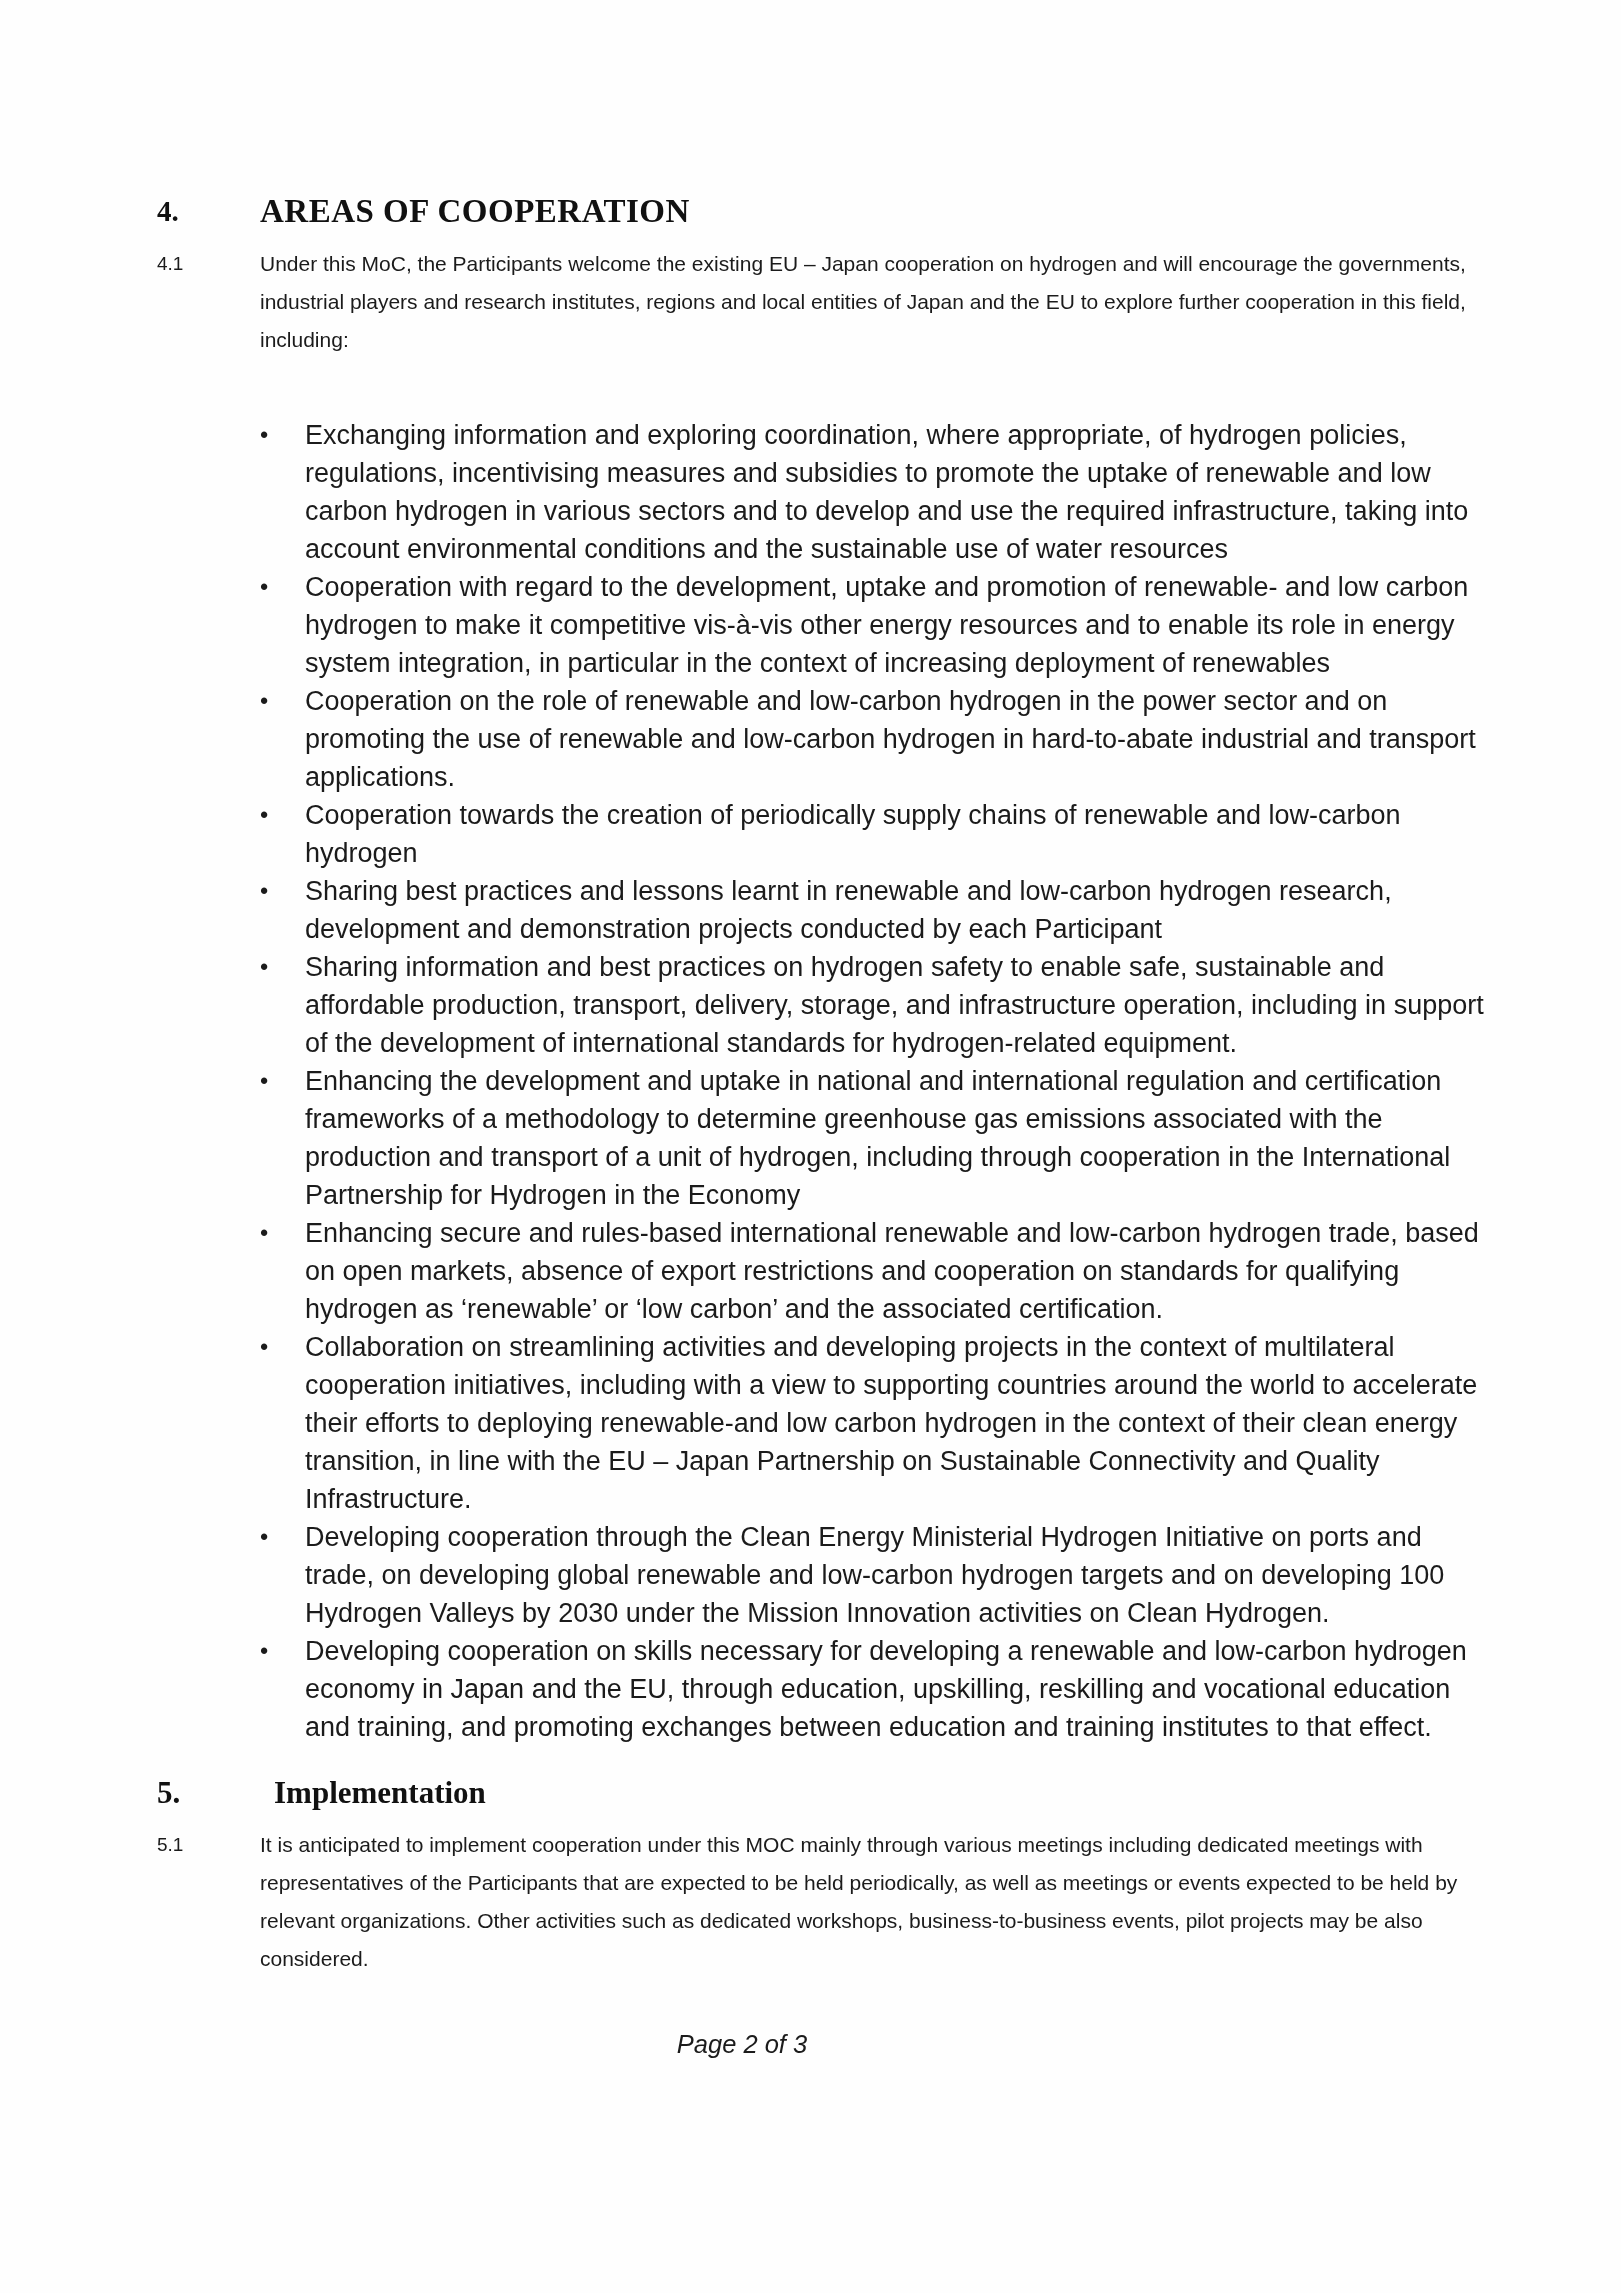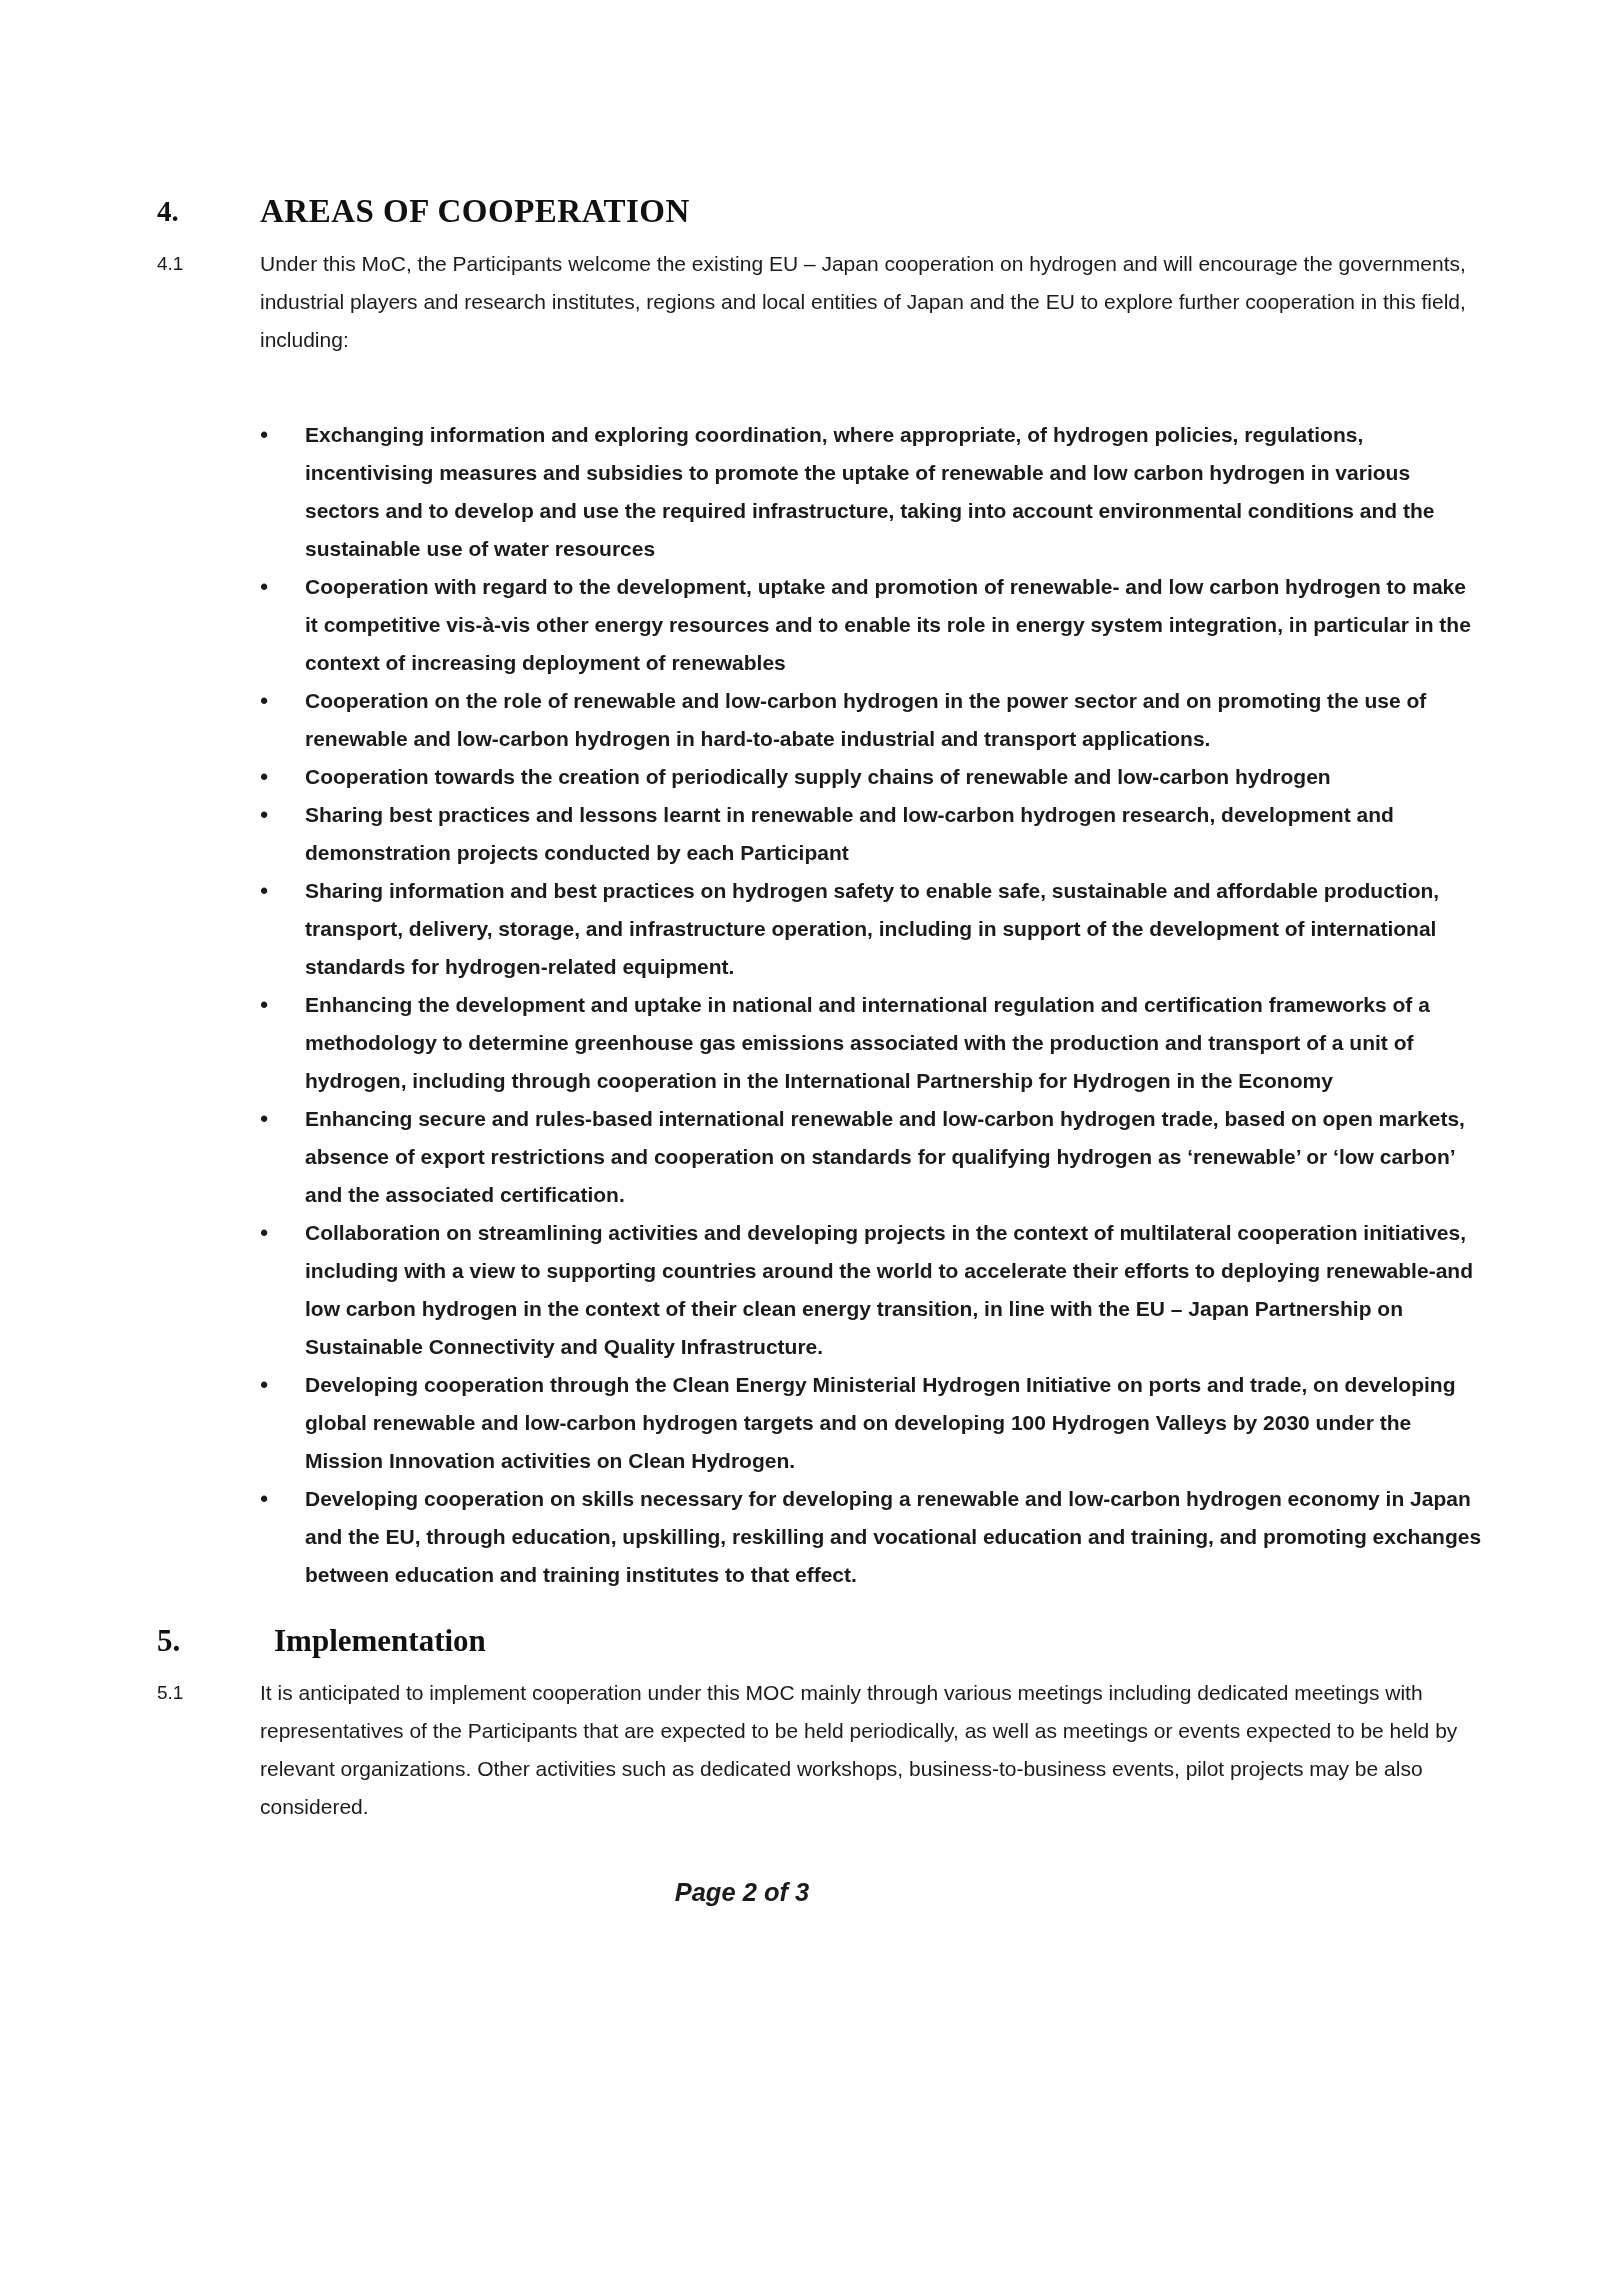--- a/index.html
+++ b/index.html
@@ -62,34 +62,32 @@
     display: flex;
     align-items: flex-start;
   }
   .bullet-marker {
     flex: 0 0 45px;
     font-size: 23.5px;
     line-height: 38px;
   }
   .bullet-text {
     flex: 1 1 auto;
-    font-size: 21px;
+    font-size: 27px;
     line-height: 38px;
-    font-weight: bold;
   }
   .section-5-heading { margin-top: 25.5px; margin-bottom: 11.8px; }
   .footer {
     margin-top: 51px;
     text-align: center;
     font-style: italic;
     font-size: 25.5px;
     line-height: 31px;
     
     padding-right: 157px;
-    font-weight: bold;
   }
 </style>
 </head>
 <body>
 
 <div class="page">
 
   <div class="row heading-row section-4-heading">
     <div class="num-col">4.</div>
     <div class="content-col section-title-4">AREAS OF COOPERATION</div>

